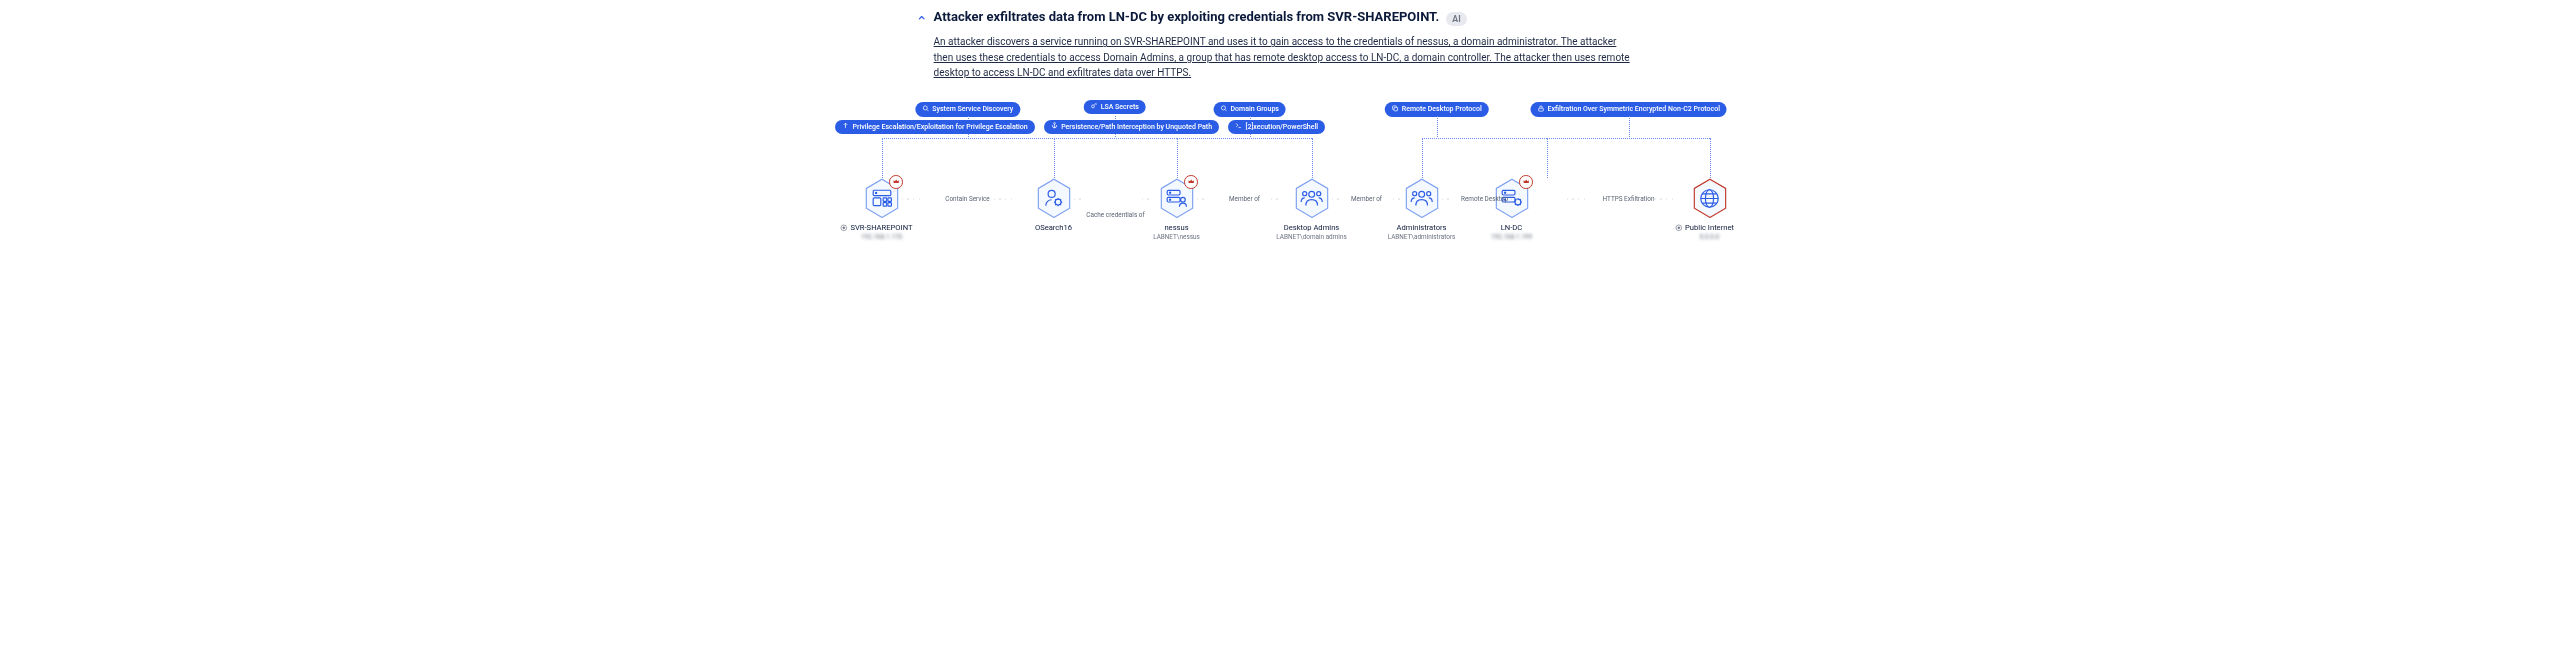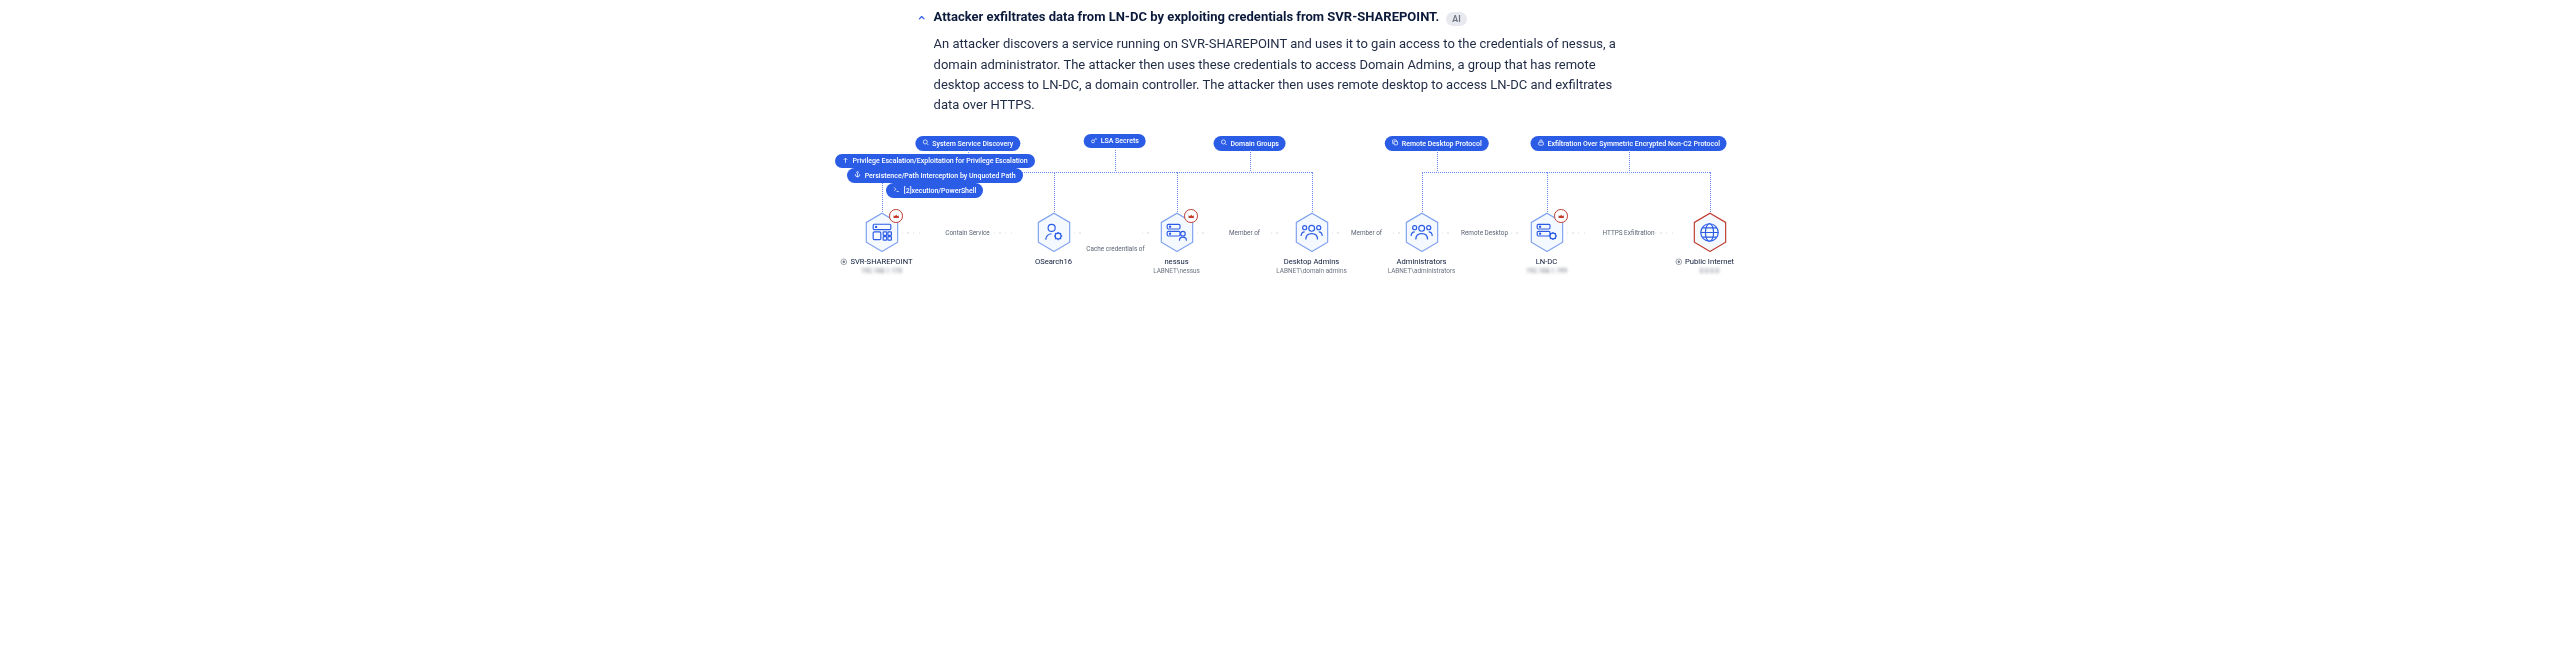--- a/index.html
+++ b/index.html
@@ -2,28 +2,28 @@
 <html style="font-size:9.4px"><head>
 <meta charset="utf-8">
 <style>
 html,body{margin:0;padding:0;font-family:-apple-system,BlinkMacSystemFont,'Segoe UI',Roboto,Helvetica,Arial,sans-serif;background:#fff;color:#0a2540;}
 .panel{padding:9.4px 17.6px 11.7px 17.6px;max-width:744px;margin:0 auto 5.9px auto;}
 .panel-header{display:flex;align-items:flex-start;gap:7px;}
 .chevron{width:10.5px;height:10.5px;margin-top:3.5px;display:flex;align-items:center;justify-content:center;}
 .chevron svg{stroke:#2b5ce6;}
 .title{font-size:13px;font-weight:700;color:#0b1a3a;line-height:1.3;}
 .ai-badge{display:inline-flex;align-items:center;justify-content:center;background:#e7e9ee;color:#6b7280;font-weight:600;font-size:8.8px;padding:2.3px 5.9px;border-radius:7px;margin-left:4.7px;vertical-align:middle;}
-.desc{margin:8.2px 0 0 17.6px;font-size:13px;line-height:1.55;color:#1f2a44;max-width:703px;}
+.desc{margin:8.2px 0 0 17.6px;font-size:10px;line-height:1.55;color:#1f2a44;max-width:703px;text-decoration:underline;}
 
 .graph-outer{position:relative;width:913px;margin:0 auto;height:135px;padding-top:8.2px;}
 
 .tag-row{position:absolute;display:flex;gap:4.7px;align-items:center;flex-wrap:nowrap;transform:translateX(-50%);}
 .tag{display:inline-flex;align-items:center;gap:3.5px;background:#2b5ce6;color:#fff;font-size:7px;padding:2.9px 7px;border-radius:585px;white-space:nowrap;font-weight:500;}
 .tag svg{flex:0 0 auto;}
-.tag-stack{position:absolute;display:flex;flex-direction:column;gap:0;align-items:center;}
+.tag-stack{position:absolute;display:flex;flex-direction:row;gap:9px;align-items:center;}
 
 .node{position:absolute;display:flex;flex-direction:column;align-items:center;width:70px;transform:translateX(-50%);}
 .hex{position:relative;width:36px;height:41px;display:flex;align-items:center;justify-content:center;}
 .hex svg.hex-shape{position:absolute;inset:0;}
 .hex .glyph{position:relative;color:#2b5ce6;display:flex;align-items:center;justify-content:center;}
 .crown{position:absolute;top:-2.3px;right:-3.5px;width:11.7px;height:11.7px;border-radius:50%;background:#fff;border:1.2px solid #c0392b;display:flex;align-items:center;justify-content:center;}
 .crown svg{display:block;}
 .node-name{margin-top:4.7px;font-size:7.6px;font-weight:400;color:#0b1a3a;text-align:center;white-space:nowrap;}
 .node-sub{font-size:6.4px;color:#6b7280;text-align:center;margin-top:1.2px;white-space:nowrap;}
 .node-sub.blur{filter:blur(1.8px);user-select:none;}
@@ -193,21 +193,21 @@
       <div class="node-sub">LABNET\administrators</div>
       <div class="tiny-icon">
         <svg width="8.2" height="7" viewBox="0 0 14 12" fill="none" stroke="#6b7280" stroke-width="1.2">
           <rect x="5" y="0.5" width="4" height="3" rx="0.5"></rect>
           <rect x="0.5" y="8" width="4" height="3" rx="0.5"></rect>
           <rect x="9.5" y="8" width="4" height="3" rx="0.5"></rect>
           <path d="M7 3.5v2M7 5.5H2.5V8M7 5.5h4.5V8"></path>
         </svg>
       </div>
     </div>
-    <div class="node" style="left: 715px; top: 79px;">
+    <div class="node" style="left: 680px; top: 79px;">
       <div class="hex">
   <svg class="hex-shape" viewBox="0 0 62 70">
           <path d="M31 2 L58 18 L58 52 L31 68 L4 52 L4 18 Z" fill="#f4f8ff" stroke="#7ea0f0" stroke-width="2"></path>
         </svg>
 <span class="glyph">
           <svg width="21" height="19" viewBox="0 0 36 32" fill="none" stroke="#2b5ce6" stroke-width="2">
             <rect x="2" y="2" width="22" height="8" rx="2"></rect>
             <rect x="2" y="14" width="22" height="8" rx="2"></rect>
             <circle cx="7" cy="6" r="1" fill="#2b5ce6"></circle>
             <circle cx="7" cy="18" r="1" fill="#2b5ce6"></circle>

